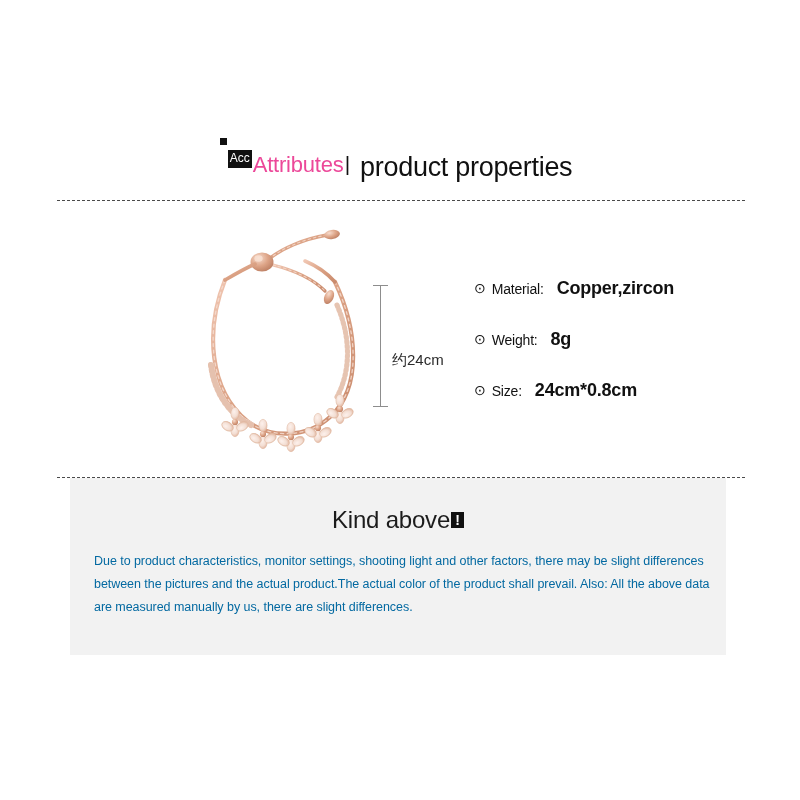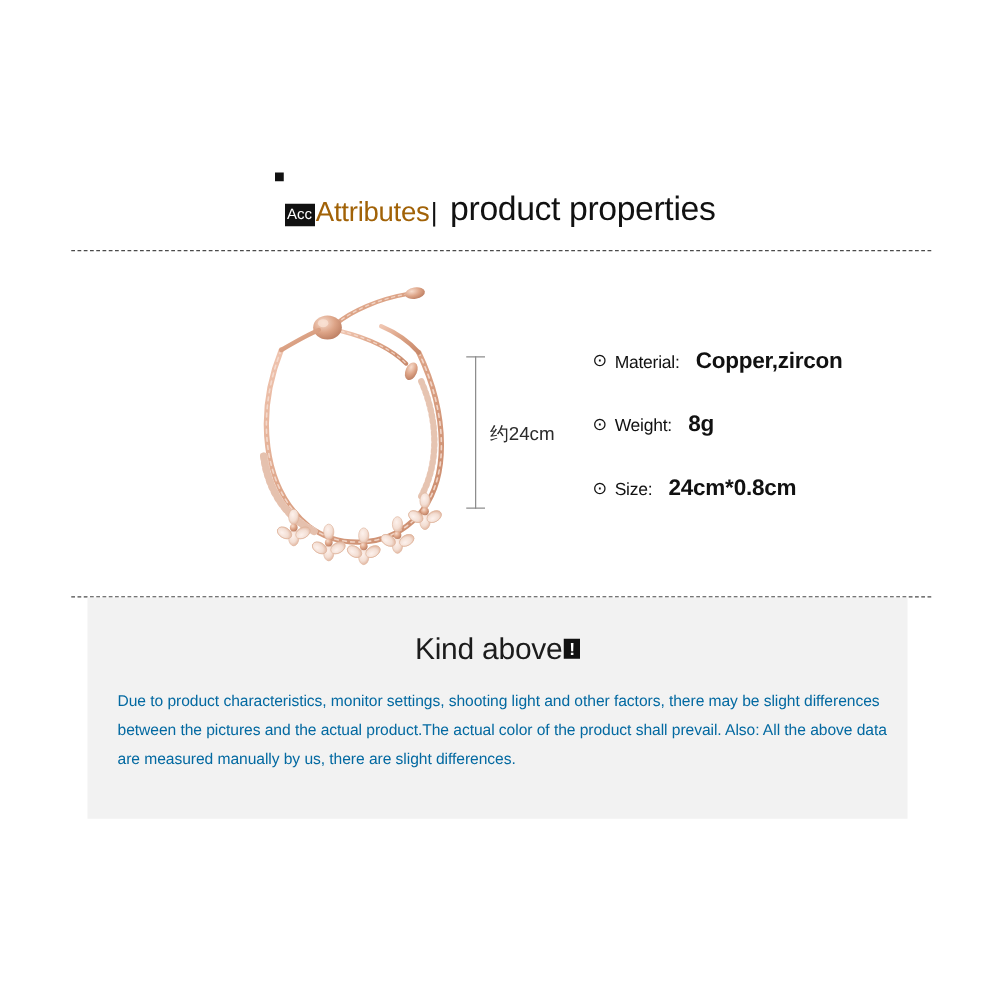--- a/index.html
+++ b/index.html
@@ -22,21 +22,21 @@
     left: 0;
     top: 152px;
     width: 800px;
     display: flex;
     justify-content: center;
     align-items: baseline;
   }
   .title-inner {
     position: relative;
     display: flex;
-    align-items: flex-end;
+    align-items: flex-start;
   }
   .sq-marker {
     position: absolute;
     left: -8px;
     top: -14px;
     width: 7px;
     height: 7px;
     background: #111111;
   }
   .acc-badge {
@@ -47,21 +47,21 @@
     line-height: 15px;
     padding: 1px 2px 2px 2px;
     letter-spacing: 0px;
     position: relative;
     top: -2px;
   }
   .title-cn {
     font-size: 22px;
     font-weight: 400;
     letter-spacing: -0.2px;
-    color: #a16207;
+    color: #ec4899;
     margin-left: 1px;
   }
   .title-sep {
     font-size: 21px;
     color: #111111;
     margin: 0 1px 0 1px;
     font-weight: 300;
   }
   .title-en {
     font-size: 27px;
@@ -113,21 +113,21 @@
     left: 0px;
     width: 15px;
     height: 0;
     border-top: 1px solid #8d8d8d;
   }
   .dim-cap-top { top: 0; }
   .dim-cap-bottom { top: 121px; }
   .dim-label {
     position: absolute;
     left: 392px;
-    top: 338px;
+    top: 351px;
     font-size: 15px;
     color: #2b2b2b;
     letter-spacing: 0px;
     white-space: nowrap;
   }
 
   
   .spec-list {
     position: absolute;
     left: 474px;

